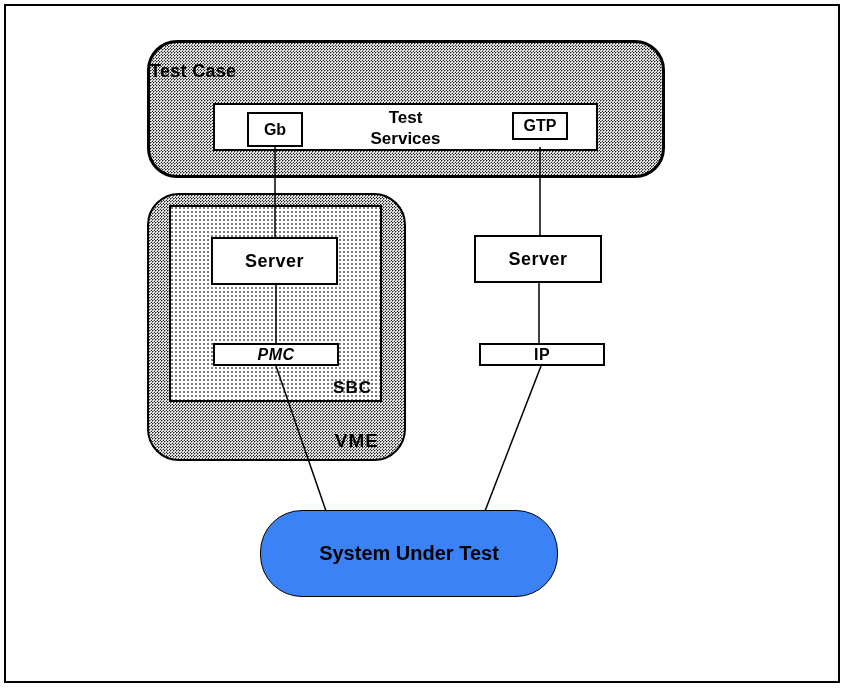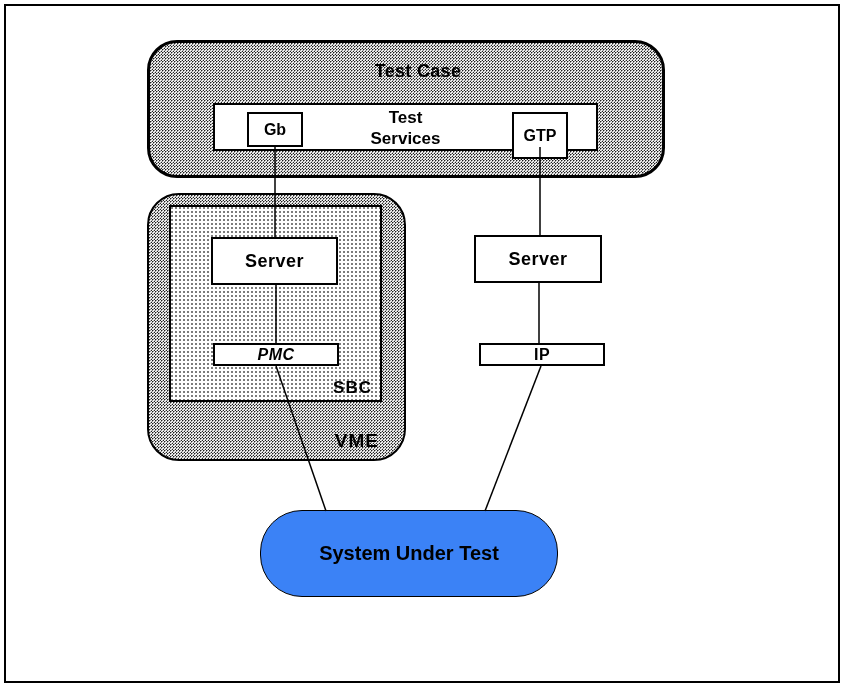--- a/index.html
+++ b/index.html
@@ -23,38 +23,38 @@
     background-color:#fff;
     background-image:
       radial-gradient(circle at 1px 1px, rgba(0,0,0,0.8) 0.6px, transparent 0.9px);
     background-size:4px 4px;
   }
   .test-case{
     left:147px;top:40px;width:518px;height:138px;
     border:3px solid #000;border-radius:30px;
   }
   .tc-label{
-    position:absolute;left:0;right:0;top:18px;text-align:center;
-    font-weight:bold;font-size:18px;letter-spacing:0.3px;margin-left:24px;
+    position:absolute;left:0;right:0;top:18px;text-align:left;
+    font-weight:bold;font-size:18px;letter-spacing:0.3px;
   }
   .test-services{
     left:213px;top:103px;width:385px;height:48px;
     background:#fff;border:2px solid #000;
   }
   .ts-text{
     position:absolute;left:0;right:0;top:2px;text-align:center;
     font-weight:bold;font-size:17px;line-height:21px;
   }
   .port{
     background:#fff;border:2px solid #000;
     display:flex;align-items:center;justify-content:center;
     font-weight:bold;font-size:16px;
   }
   .gb{left:247px;top:112px;width:56px;height:35px;}
-  .gtp{left:512px;top:112px;width:56px;height:47px;}
+  .gtp{left:512px;top:112px;width:56px;height:28px;}
   .platform{border:2px solid #000;border-radius:32px;}
   .vme{left:147px;top:193px;width:259px;height:268px;}
   .linux{left:417px;top:196px;width:248px;height:265px;}
   .platform-label{
     position:absolute;font-weight:bold;font-size:19px;letter-spacing:1px;margin-left:8px;
   }
   .vme .platform-label{right:25px;bottom:7px;}
   .linux .platform-label{right:22px;bottom:7px;}
   .sbc{
     left:169px;top:205px;width:213px;height:197px;

